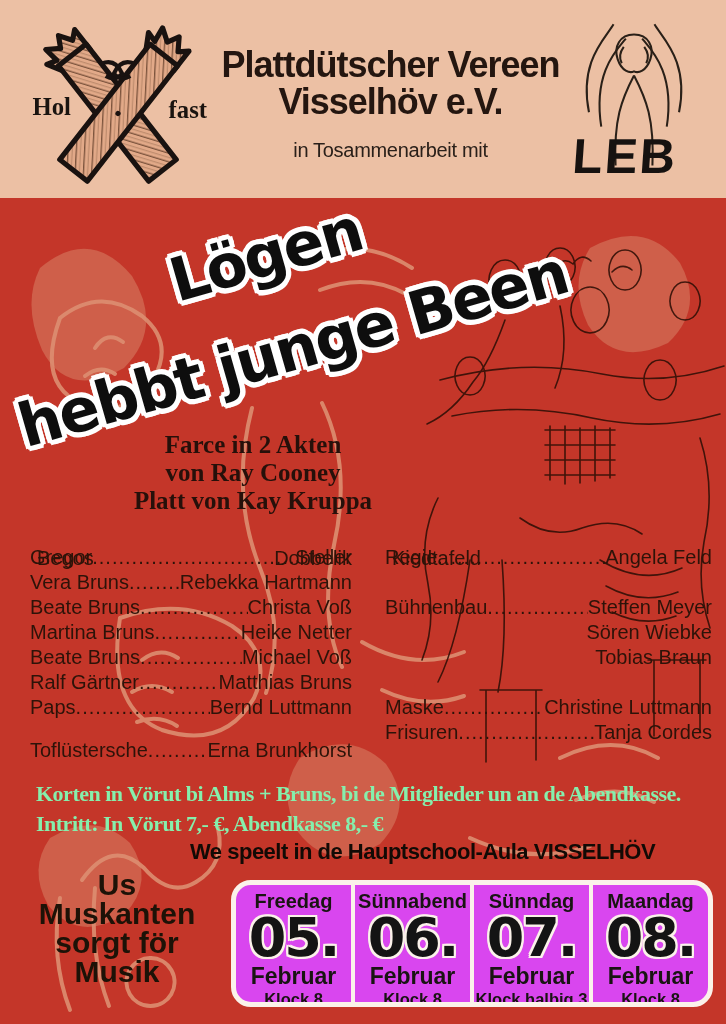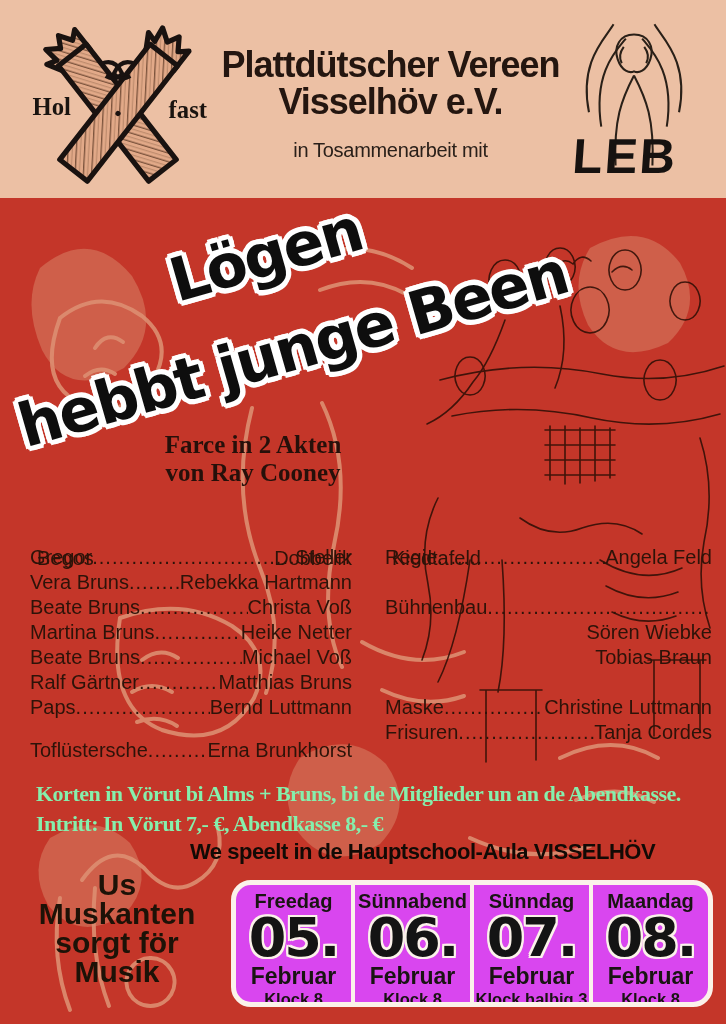--- a/index.html
+++ b/index.html
@@ -170,20 +170,21 @@
     </svg>
 
     <div class="play-title">
       <div>Lögen</div>
       <div>hebbt junge Been</div>
     </div>
 
     <div class="subtitle">
       <div>Farce in 2 Akten</div>
       <div>von Ray Cooney</div>
+      <div>Platt von Kay Kruppa</div>
     </div>
 
     <div class="cast-col cast-left">
       <div class="cast-row overlay-row">
         <div class="layer a">
           <span class="nm">Gregor</span>
           <span class="lead">...................................................................................................</span>
           <span class="nm">Steller</span>
         </div>
         <div class="layer b">
@@ -235,20 +236,21 @@
           <span class="lead">...................................................................................................</span>
           <span class="nm">Angela Feld</span>
         </div>
         <div class="layer b noline">
           <span class="nm">Kiedtafeld</span>
         </div>
       </div>
       <div class="cast-row gap-md">
         <span class="nm">Bühnenbau</span>
         <span class="lead">...................................................................................................</span>
+        <span class="nm">Steffen Meyer</span>
       </div>
       <div class="cast-row noline">
         <span class="nm">Sören Wiebke</span>
       </div>
       <div class="cast-row noline">
         <span class="nm">Tobias Braun</span>
       </div>
       <div class="cast-row gap-md">
         <span class="nm">Maske</span>
         <span class="lead">...................................................................................................</span>

